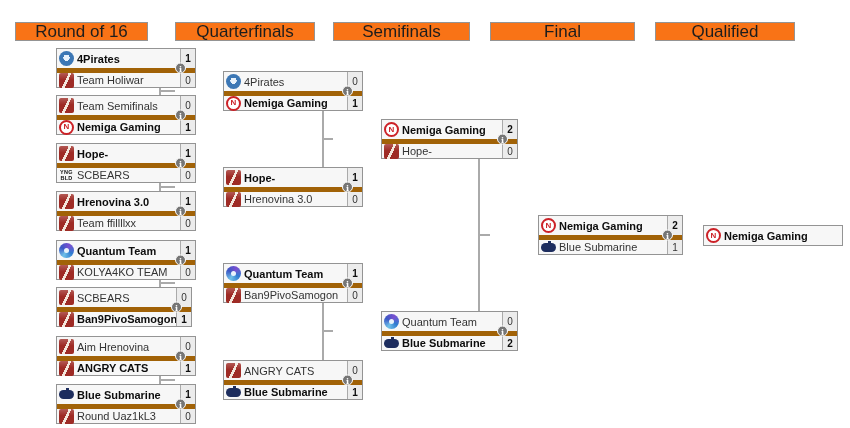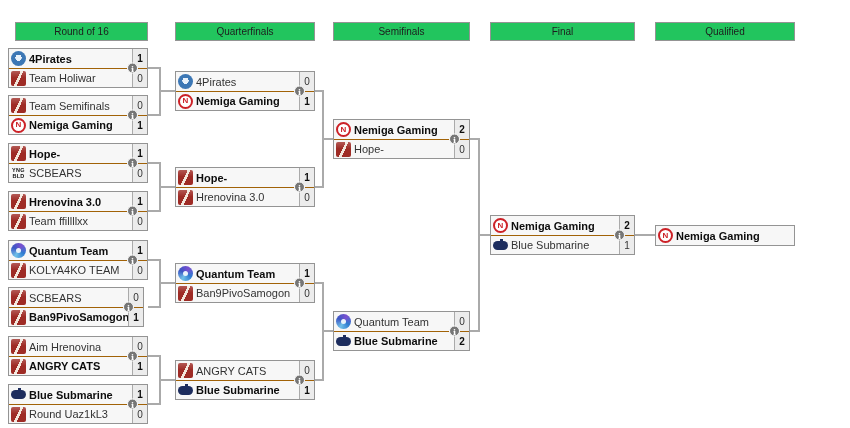--- a/index.html
+++ b/index.html
@@ -2,30 +2,30 @@
 <html><head>
 <meta charset="utf-8">
 <style>
   * { box-sizing: border-box; margin: 0; padding: 0; }
   html,body { background:#fff; }
   body { font-family:"Liberation Sans", sans-serif; }
   .bracket { position:relative; width:850px; height:428px; background:#fff; overflow:hidden; }
 
   .col-header {
     position:absolute; top:22px; height:19px;
-    background:#22c55e; border:1px solid #949494;
+    background:#f97316; border:1px solid #949494;
     display:flex; align-items:center; justify-content:center;
-    font-size:10px; color:#1d1d1d;
+    font-size:17px; color:#1d1d1d;
   }
 
   .line { position:absolute; background:#aaa; }
 
-  .match { position:absolute; border:1px solid #949494; background:#f9f9f9; }
+  .match { position:absolute; border:1px solid #949494; background:#f9f9f9;margin-left:48px; }
   .team { display:flex; align-items:center; height:19px; font-size:11px; color:#333; background:#f7f7f7; }
-  .team + .team { border-top:1px solid #a16207; }
+  .team + .team { border-top:5px solid #a16207; }
   .team[data-winner="true"] .name,
   .team[data-winner="true"] .score { font-weight:700; color:#0d0d0d; }
   .name { flex:1; white-space:nowrap; overflow:hidden; padding-left:3px; }
   .score {
     width:15px; align-self:stretch; border-left:1px solid #aaa; background:#ececec;
     display:flex; align-items:center; justify-content:center; font-size:10px; color:#333;
   }
   .info {
     position:absolute; right:9px; top:50%; transform:translateY(-50%);
     width:11px; height:11px; border-radius:50%;

